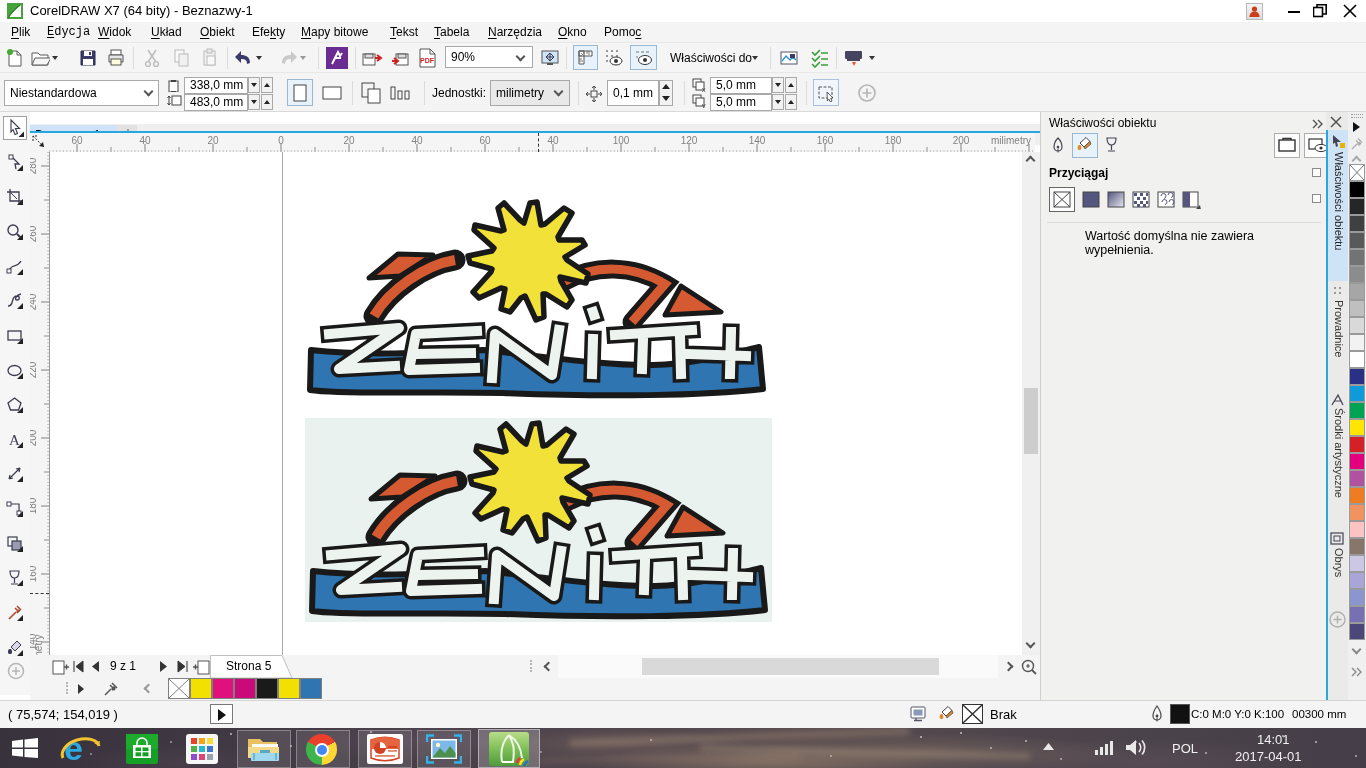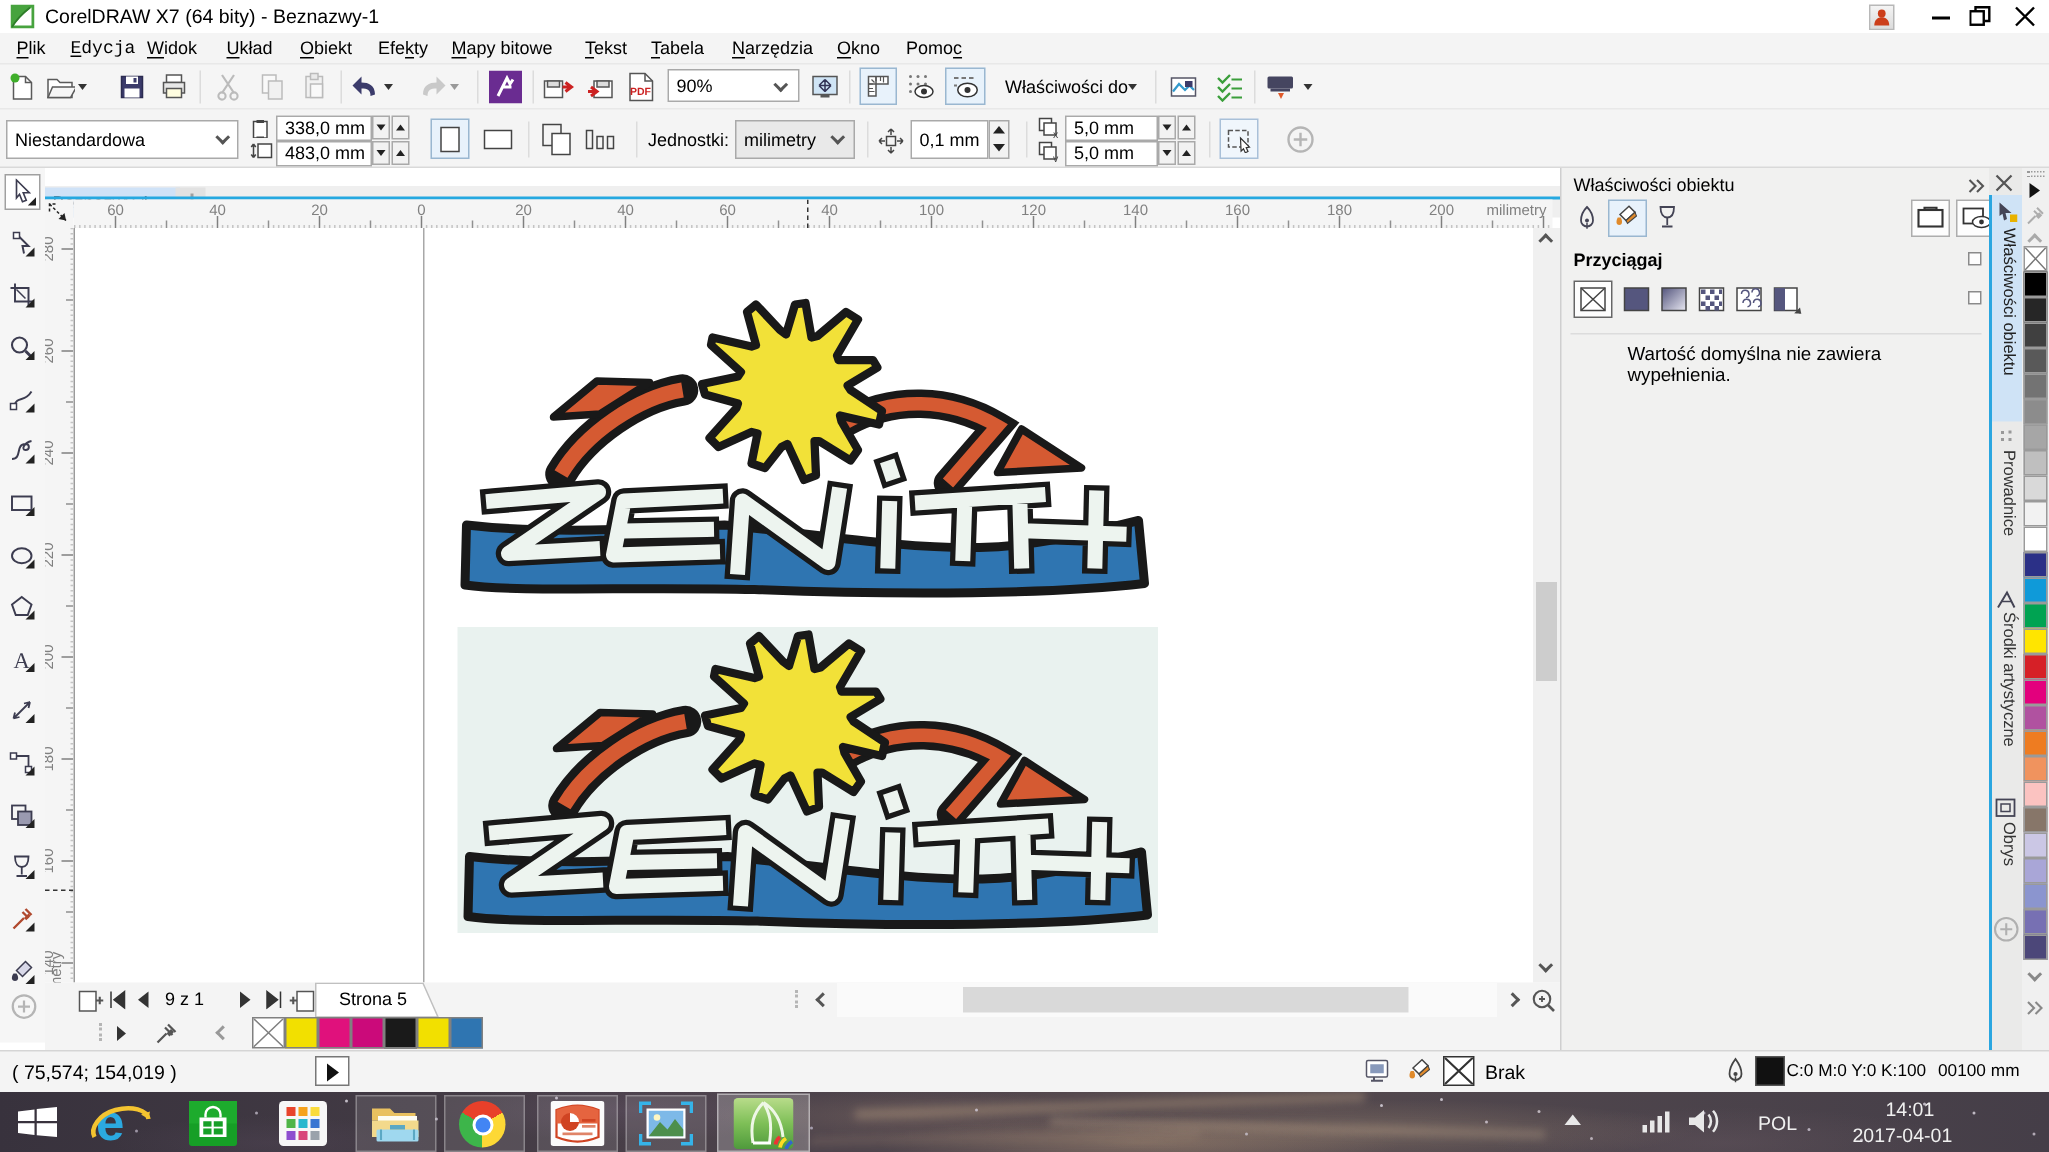--- a/index.html
+++ b/index.html
@@ -518,21 +518,21 @@
         <path d="M0,0 L19,18 M19,0 L0,18" stroke="#333" stroke-width="1.4"></path>
       </svg></div>
   <div class="abs" style="left:990px;top:6px;font-size:13px;">Brak</div>
   <svg class="abs" style="left:1148px;top:3px;" width="18" height="20">
       <path d="M9,2 C6,6 5,9 5,12 a4,4 0 0 0 8,0 C13,9 12,6 9,2 Z" fill="none" stroke="#444" stroke-width="1.2"></path>
       <circle cx="9" cy="12" r="1.4" fill="#444"></circle>
       <path d="M9,13.5 v4" stroke="#444"></path>
     </svg>
   <div class="abs" style="left:1170px;top:3px;width:20px;height:20px;background:#111;border:1px solid #555;"></div>
   <div class="abs" style="left:1191px;top:7px;font-size:11.5px;white-space:nowrap;">C:0 M:0 Y:0 K:100</div>
-    <div class="abs" style="left:1292px;top:7px;font-size:11.5px;white-space:nowrap;">00100 mm</div>
+    <div class="abs" style="left:1292px;top:7px;font-size:11.5px;white-space:nowrap;">00300 mm</div>
 </div>
 
 <div id="docker" class="abs" style="left:1040px;top:112px;width:286px;height:588px;background:#f1f1f0;border-left:1px solid #cfcfcf;">
   <div class="abs" style="left:8px;top:4px;font-size:12px;">Właściwości obiektu</div>
   <svg class="abs" style="left:271px;top:7px;" width="14" height="10">
       <path d="M1,1 l4,4 l-4,4 M6,1 l4,4 l-4,4" stroke="#555" stroke-width="1.4" fill="none"></path>
     </svg>
   <svg class="abs" style="left:8px;top:24px;" width="18" height="20">
       <path d="M9,2 C6,5 5,8 5,11 a4,4 0 0 0 8,0 C13,8 12,5 9,2 Z" fill="none" stroke="#445" stroke-width="1.2"></path>
       <circle cx="9" cy="11" r="1.3" fill="#445"></circle>

